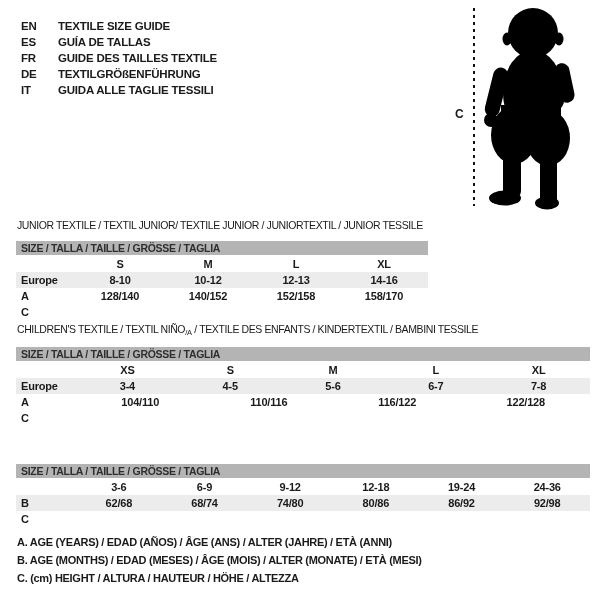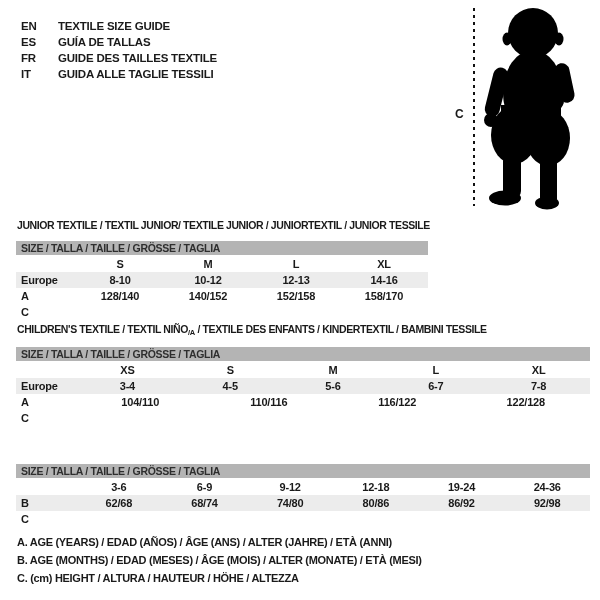--- a/index.html
+++ b/index.html
@@ -15,21 +15,21 @@
   .lang-code { width:37px; }
   .lang-name { white-space:nowrap; }
 
   
   .fig-line { position:absolute; left:473px; top:8px; width:2px; height:198px;
               background-image:repeating-linear-gradient(to bottom,#111 0 3px,transparent 3px 7px); }
   .fig-label { position:absolute; left:455px; top:107px; font-weight:bold; font-size:12px; }
   .baby-svg { position:absolute; left:481px; top:5px; }
 
   
-  .sec-title { position:absolute; left:17px; font-weight:bold; font-size:10.5px;
+  .sec-title { position:absolute; left:17px; font-weight:normal; font-size:10.5px;
                letter-spacing:-0.4px; white-space:nowrap; line-height:16px; }
   .subsc { font-size:7.5px; vertical-align:-2px; letter-spacing:-0.2px; }
 
   
   .size-table { position:absolute; left:16px;font-weight:bold; }
   .t-head { background:#b4b4b4; height:14px; line-height:14px; font-size:10.5px;
             letter-spacing:-0.3px; color:#2e2e2e; padding-left:5px; margin-bottom:1px; }
   .t-row { display:flex; height:16px; line-height:16px; font-size:11px; letter-spacing:-0.2px; }
   .t-row.shaded { background:#ececec; }
   .row-label { width:60px; padding-left:5px; box-sizing:border-box;margin-top:16px; }
@@ -57,20 +57,24 @@
       <span class="lang-code">EN</span>
       <span class="lang-name">TEXTILE SIZE GUIDE</span>
     </div>
     <div class="lang-row">
       <span class="lang-code">ES</span>
       <span class="lang-name">GUÍA DE TALLAS</span>
     </div>
     <div class="lang-row">
       <span class="lang-code">FR</span>
       <span class="lang-name">GUIDE DES TAILLES TEXTILE</span>
+    </div>
+    <div class="lang-row">
+      <span class="lang-code">DE</span>
+      <span class="lang-name">TEXTILGRÖßENFÜHRUNG</span>
     </div>
     <div class="lang-row">
       <span class="lang-code">IT</span>
       <span class="lang-name">GUIDA ALLE TAGLIE TESSILI</span>
     </div>
   </div>
 
   <div class="fig-line"></div>
   <div class="fig-label">C</div>
   <svg class="baby-svg" width="98" height="207" viewBox="0 0 98 207">

